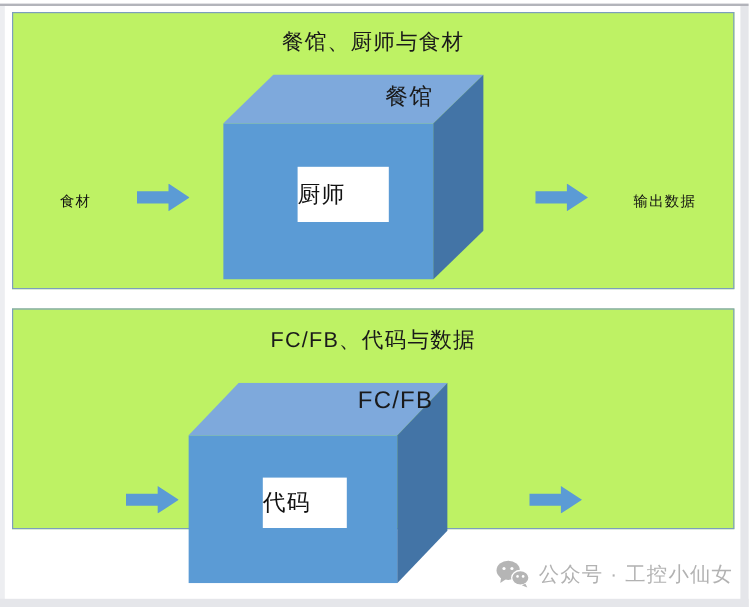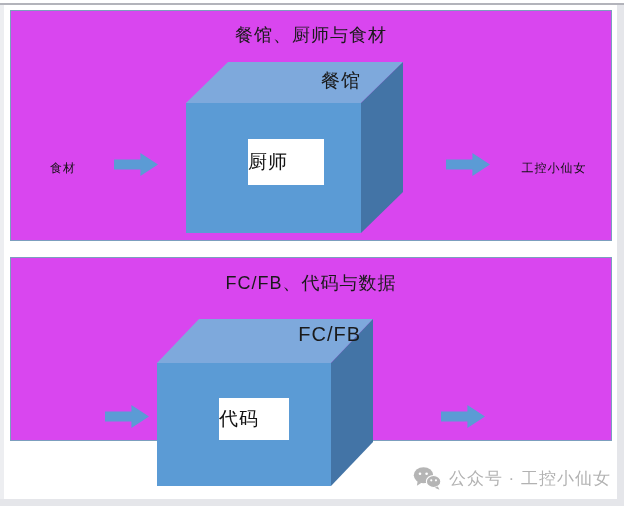--- a/index.html
+++ b/index.html
@@ -9,21 +9,21 @@
     font-family:"Liberation Sans","DejaVu Sans",sans-serif;
     color:#1f1f1f;
   }
   
   .top-edge{position:absolute;top:3px;left:0;right:0;height:2px;background:#b3b4bb;}
   .right-band{position:absolute;top:5px;right:0;bottom:0;width:7px;background:#e5e6ea;}
   .bottom-band{position:absolute;left:0;right:0;bottom:0;height:7px;background:#e5e6ea;}
   .left-band{position:absolute;top:5px;left:0;bottom:0;width:4px;background:#edeef1;}
 
   .panel{
-    position:absolute;left:10px;width:602px;background:#d946ef;
+    position:absolute;left:10px;width:602px;background:#bef264;
     border:1.5px solid #7c9ebe;box-sizing:border-box;
   }
   .panel-1{top:10px;height:231px;}
   .panel-2{top:257px;height:184px;}
 
   .panel-title{
     position:absolute;top:0;left:0;right:0;text-align:center;
     font-size:18px;letter-spacing:1px;color:#1a1a1a;
   }
   .panel-1 .panel-title{top:12px;}
@@ -91,21 +91,21 @@
         <polygon points="175,41 217,0 217,130 175,171" fill="#4374A6"></polygon>
         <polygon points="0,41 175,41 175,171 0,171" fill="#5B9BD5"></polygon>
       </svg>
     </div>
     <div class="cube-top-label">餐馆</div>
     <div class="inner-box">
       <span>厨师</span>
     </div>
 
     <div class="arrow arrow-out"></div>
-    <div class="side-label output-label">工控小仙女</div>
+    <div class="side-label output-label">输出数据</div>
   </section>
 
   <section class="panel panel-2">
     <div class="panel-title">FC/FB、代码与数据</div>
 
     <div class="arrow arrow-in"></div>
 
     <div class="cube">
       <svg width="216" height="167" viewBox="0 0 216 167">
         <polygon points="0,44 42,0 216,0 174,44" fill="#7EA9DC"></polygon>

